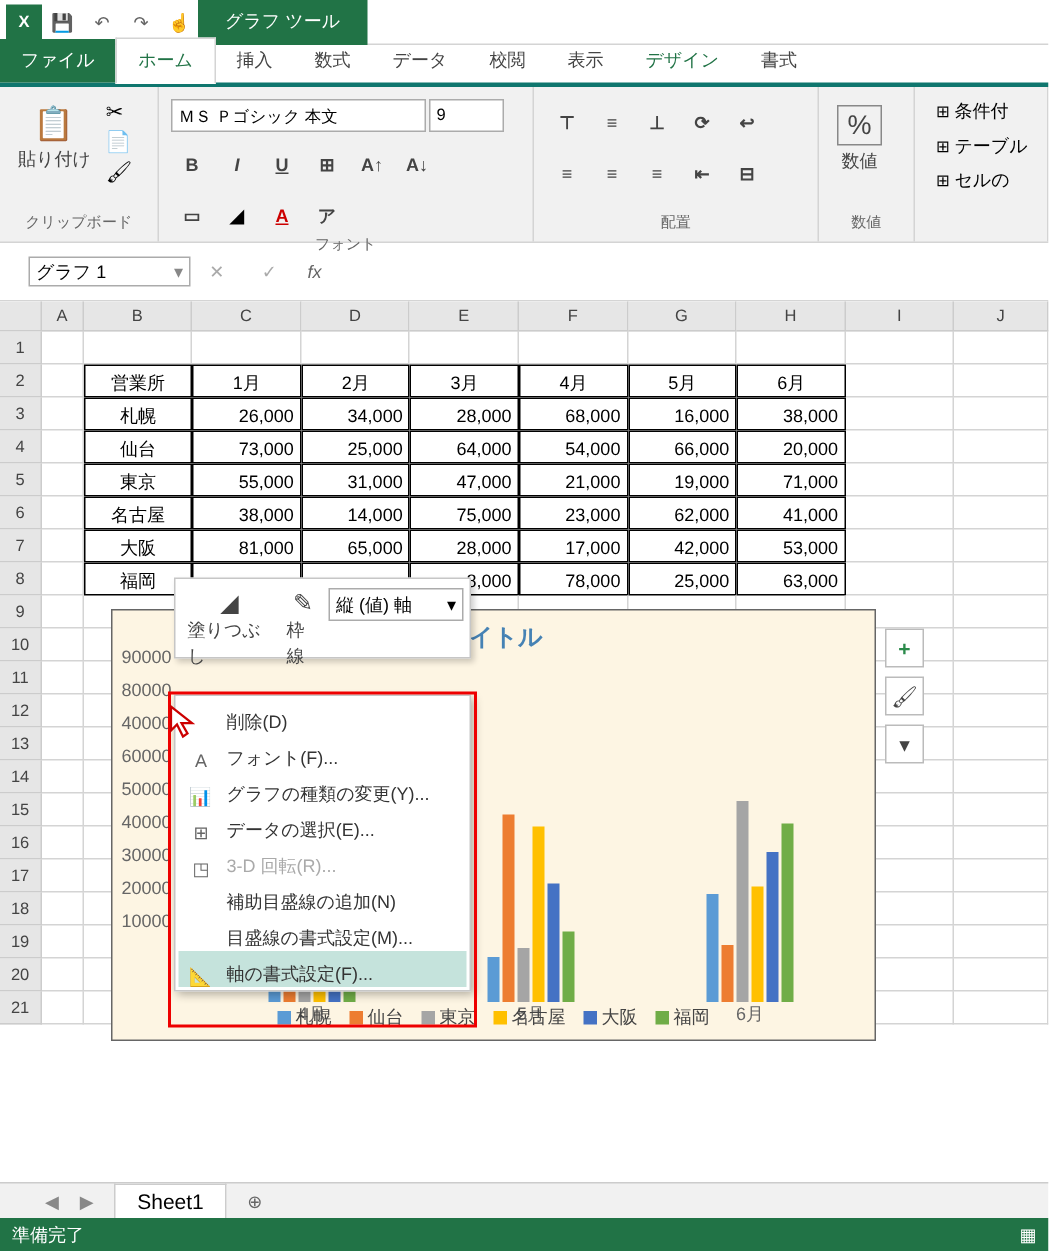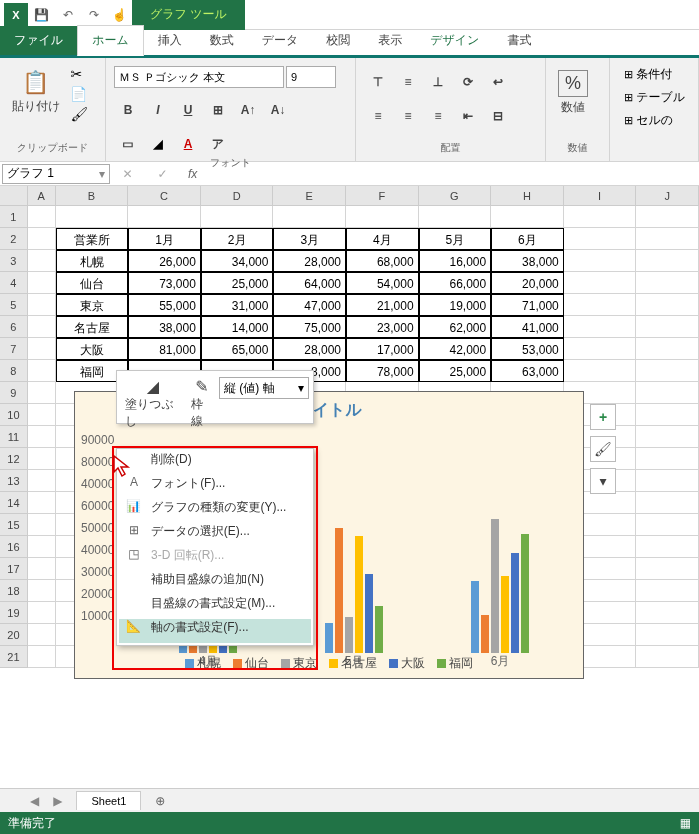--- a/index.html
+++ b/index.html
@@ -2,70 +2,70 @@
 <html><head>
 <meta charset="utf-8">
 <style>
 *{margin:0;padding:0;box-sizing:border-box;font-family:"Meiryo UI","MS PGothic",sans-serif;font-size:12px}
 body{width:699px;height:834px;background:#fff;overflow:hidden;position:relative}
 .titlebar{height:30px;background:#fff;display:flex;align-items:center;border-bottom:1px solid #d4d4d4}
 .qat{display:flex;align-items:center;gap:2px;padding-left:4px}
 .qat-icon{width:24px;height:24px;display:flex;align-items:center;justify-content:center;color:#666}
 .excel-icon{width:24px;height:24px;background:#217346;color:#fff;display:flex;align-items:center;justify-content:center;font-weight:bold;font-size:11px}
 .title-text{flex:1;text-align:center;color:#444;font-size:12px}
-.chart-tools{background:#217346;color:#bef264;padding:6px 18px;font-size:12px;height:30px;display:flex;align-items:center}
+.chart-tools{background:#217346;color:#ffffff;padding:6px 18px;font-size:12px;height:30px;display:flex;align-items:center}
 .ribbon-tabs{height:28px;display:flex;align-items:flex-end;border-bottom:3px solid #0f766e;background:#fff}
 .tab{padding:6px 14px;font-size:12px;color:#444;cursor:pointer}
 .tab.file{background:#217346;color:#fff}
 .tab.active{background:#fff;color:#217346;border:1px solid #d4d4d4;border-bottom:1px solid #fff;margin-bottom:-1px}
 .tab.design{color:#217346}
 .ribbon{height:104px;background:#f1f1f1;border-bottom:1px solid #d4d4d4;display:flex}
 .ribbon-group{border-right:1px solid #d4d4d4;padding:4px 8px;display:flex;flex-direction:column;justify-content:space-between;position:relative}
 .group-label{font-size:10px;color:#666;text-align:center;padding-bottom:2px}
 .group-content{flex:1;display:flex;align-items:flex-start;gap:6px;padding-top:4px}
 .big-btn{display:flex;flex-direction:column;align-items:center;gap:2px;padding:4px;font-size:11px;color:#444}
 .font-select{width:170px;height:22px;border:1px solid #ababab;background:#fff;padding:0 4px;font-size:11px}
 .font-size-select{width:50px;height:22px;border:1px solid #ababab;background:#fff;padding:0 4px;font-size:11px}
 .btn-row{display:flex;gap:2px;margin-top:4px}
 .rbtn{width:28px;height:24px;display:flex;align-items:center;justify-content:center;color:#444;font-weight:bold}
-.namebox-row{height:24px;display:flex;align-items:center;border-bottom:1px solid #d4d4d4;padding:2px}
+.namebox-row{height:24px;display:flex;align-items:center;border-bottom:1px solid #d4d4d4;padding:19px}
 .namebox{width:108px;height:20px;border:1px solid #ababab;background:#fff;padding:0 4px;font-size:11px;display:flex;align-items:center}
 .fx{padding:0 8px;color:#666;font-style:italic}
 .sheet-area{position:relative;background:#fff}
 .col-headers{display:flex;height:20px}
 .corner{width:28px;background:#e6e6e6;border-right:1px solid #ccc;border-bottom:1px solid #ccc}
 .col-h{background:#e6e6e6;border-right:1px solid #ccc;border-bottom:1px solid #ccc;text-align:center;font-size:11px;color:#444;line-height:20px}
 .col-A{width:28px}.col-B{width:73px}.col-C{width:73px}.col-D{width:73px}.col-E{width:73px}.col-F{width:73px}.col-G{width:73px}.col-H{width:73px}.col-I{width:73px}.col-J{width:63px}
 .row{display:flex;height:22px}
 .row-h{width:28px;background:#e6e6e6;border-right:1px solid #ccc;border-bottom:1px solid #ccc;text-align:center;font-size:11px;color:#444;line-height:22px}
 .cell{border-right:1px solid #d4d4d4;border-bottom:1px solid #d4d4d4;padding:0 4px;font-size:12px;line-height:22px;overflow:hidden;white-space:nowrap}
 .cell.hdr{border:1px solid #000;text-align:center;background:#fff}
 .cell.data{border:1px solid #000;text-align:right;background:#fff}
 .cell.lbl{border:1px solid #000;text-align:center;background:#fff}
 .chart-container{position:absolute;left:74px;top:205px;width:510px;height:288px;background:#fdf5e3;border:1px solid #666}
 .chart-title{text-align:center;font-size:16px;color:#4682b4;font-weight:bold;padding:8px}
-.axis-labels{position:absolute;left:6px;top:41px;font-size:10px;color:#666}
+.axis-labels{position:absolute;left:6px;top:24px;font-size:10px;color:#666}
 .axis-label{height:22px;text-align:right;width:32px}
 .legend{position:absolute;bottom:6px;left:0;right:0;text-align:center;font-size:11px;color:#444}
 .legend-item{display:inline-block;margin:0 6px}
 .legend-sq{display:inline-block;width:9px;height:9px;margin-right:3px;vertical-align:middle}
 .mini-toolbar{position:absolute;left:116px;top:184px;width:198px;height:54px;background:#fff;border:1px solid #c6c6c6;box-shadow:2px 2px 4px rgba(0,0,0,0.2);padding:4px;display:flex;gap:2px}
 .mt-btn{display:flex;flex-direction:column;align-items:center;font-size:10px;color:#444;padding:2px 4px}
 .mt-select{width:90px;height:22px;border:1px solid #ababab;font-size:11px;padding:0 4px;display:flex;align-items:center;justify-content:space-between}
 .context-menu{position:absolute;left:116px;top:262px;width:198px;background:#fff;border:1px solid #c6c6c6;box-shadow:2px 2px 6px rgba(0,0,0,0.3);padding:2px}
-.cm-item{display:flex;align-items:flex-start;height:24px;padding:0 6px;font-size:12px;color:#333;gap:8px}
+.cm-item{display:flex;align-items:flex-end;height:24px;padding:0 6px;font-size:12px;color:#333;gap:8px}
 .cm-item.hover{background:#c5e3dc}
 .cm-item.disabled{color:#aaa}
 .cm-icon{width:18px;text-align:center;color:#666}
 .red-box{position:absolute;left:112px;top:260px;width:206px;height:224px;border:2px solid #e00;pointer-events:none}
 .cursor-arrow{position:absolute;left:112px;top:268px;pointer-events:none}
 .chart-side-btns{position:absolute;left:590px;top:218px;display:flex;flex-direction:column;gap:6px}
 .side-btn{width:26px;height:26px;background:#fff;border:1px solid #bbb;display:flex;align-items:center;justify-content:center;color:#444;font-size:14px}
 .sheet-tabs{position:absolute;bottom:22px;left:0;right:0;height:24px;background:#f1f1f1;border-top:1px solid #ccc;display:flex;align-items:center;padding-left:30px;gap:4px}
-.sheet-tab{background:#fff;border:1px solid #ccc;border-bottom:none;padding:3px 14px;font-size:11px}
+.sheet-tab{background:#fff;border:1px solid #ccc;border-bottom:none;padding:3px 14px;font-size:14px}
 .statusbar{position:absolute;bottom:0;left:0;right:0;height:22px;background:#217346;color:#fff;display:flex;align-items:center;padding:0 8px;font-size:11px;justify-content:space-between}
 .bars{position:absolute;bottom:25px;left:60px;right:10px;height:172px;display:flex;align-items:flex-end;justify-content:space-around}
 .bar-group{display:flex;align-items:flex-end;gap:2px}
 .bar{width:8px}
 .month-labels{position:absolute;bottom:8px;left:60px;right:10px;display:flex;justify-content:space-around;font-size:10px;color:#666}
 </style>
 </head>
 <body>
 
 <div class="titlebar">

